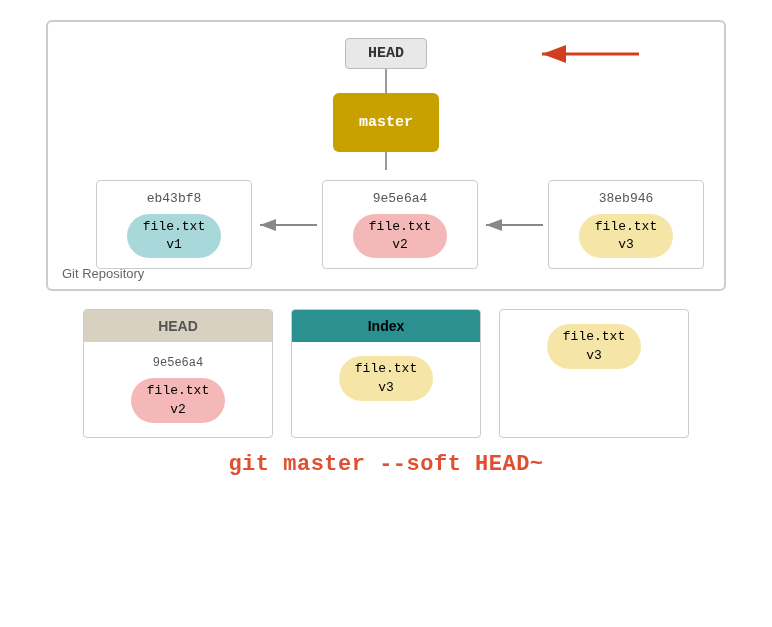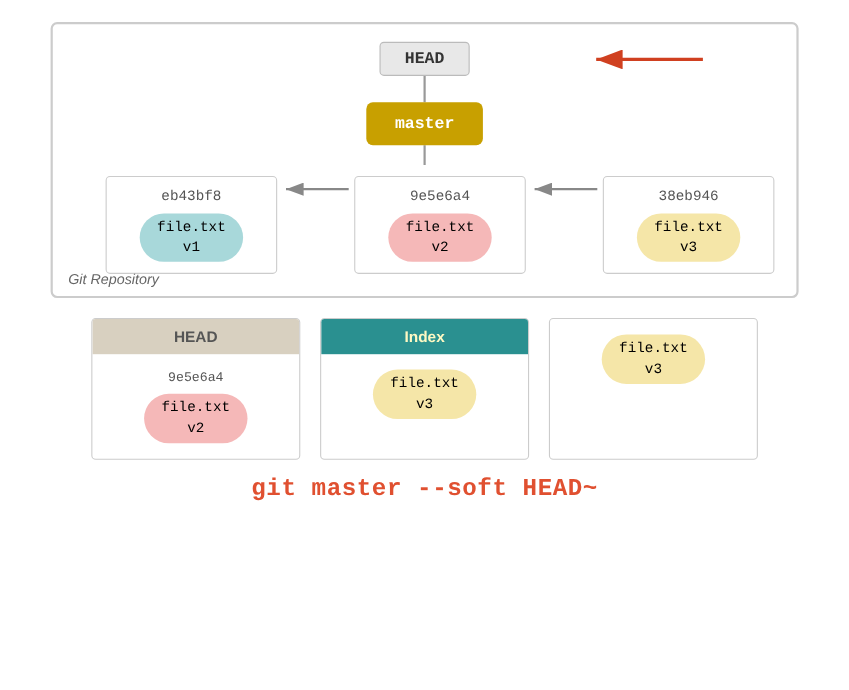--- a/index.html
+++ b/index.html
@@ -26,21 +26,20 @@
       margin-bottom: 18px;
     }
 
     .repo-label {
       position: absolute;
       bottom: 8px;
       left: 14px;
       font-size: 13px;
       color: #666;
       font-family: sans-serif;
-      font-style: italic;
     }
 
     
     .head-row {
       display: flex;
       justify-content: center;
       align-items: center;
       position: relative;
       margin-bottom: 0px;
     }
@@ -75,32 +74,32 @@
 
     .master-row {
       display: flex;
       justify-content: center;
       margin-bottom: 0px;
     }
 
     .master-box {
       background: #c8a000;
       border-radius: 6px;
-      padding: 11px 26px;
+      padding: 21px 26px;
       font-size: 15px;
       color: #fff;
       font-weight: bold;
       font-family: 'Courier New', monospace;
     }
 
     
     .commits-row {
       display: flex;
       justify-content: space-between;
-      align-items: flex-start;
+      align-items: center;
       margin-top: 10px;
       position: relative;
       margin-left: 28px;
     }
 
     .commit-block {
       border: 1.5px solid #ccc;
       border-radius: 4px;
       padding: 10px 10px 10px;
       display: flex;
@@ -166,21 +165,21 @@
       overflow: hidden;
     }
 
     .state-header {
       width: 100%;
       text-align: center;
       padding: 8px 6px;
       font-size: 14px;
       font-weight: bold;
       font-family: sans-serif;
-      color: #fef9c3;
+      color: #000000;
     }
 
     .header-gray   { background: #d8d0c0; color: #555; }
     .header-teal   { background: #2a9090; }
     .header-orange { background: #e05030; }
 
     .state-body {
       padding: 14px 10px 14px;
       display: flex;
       flex-direction: column;

